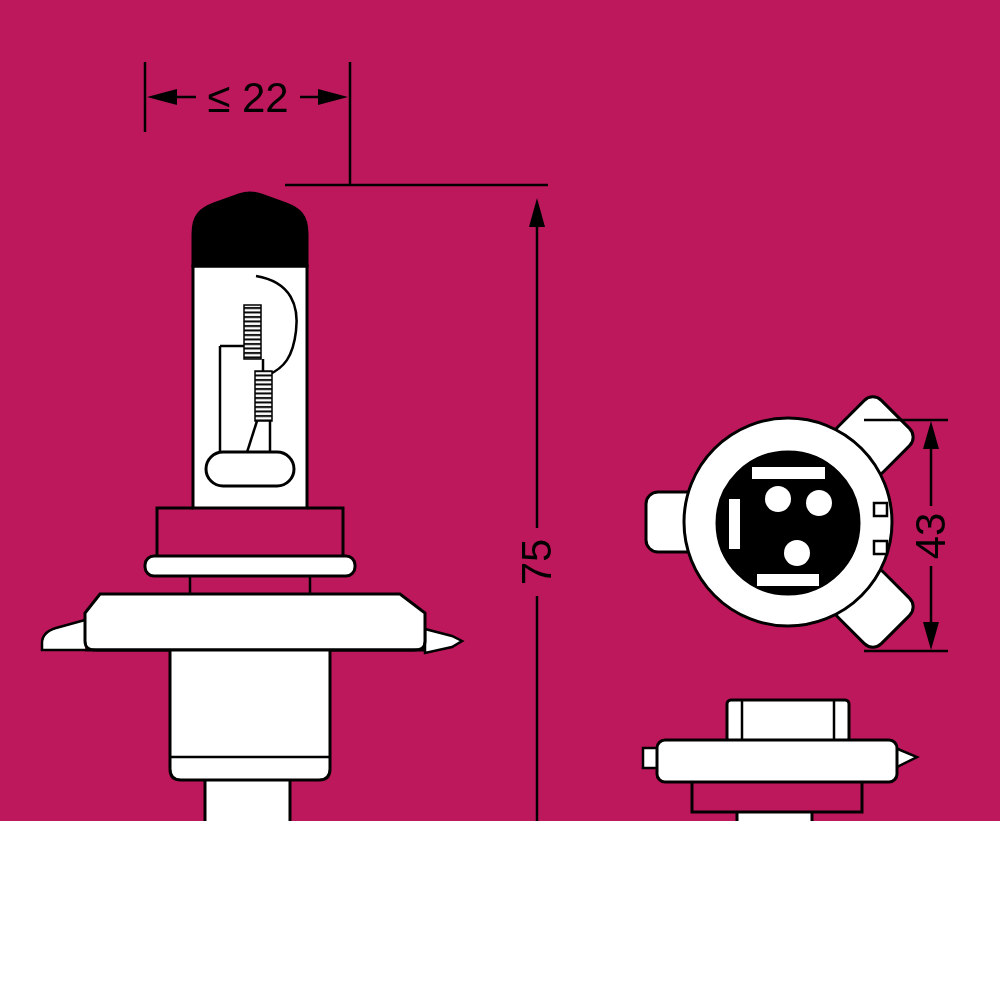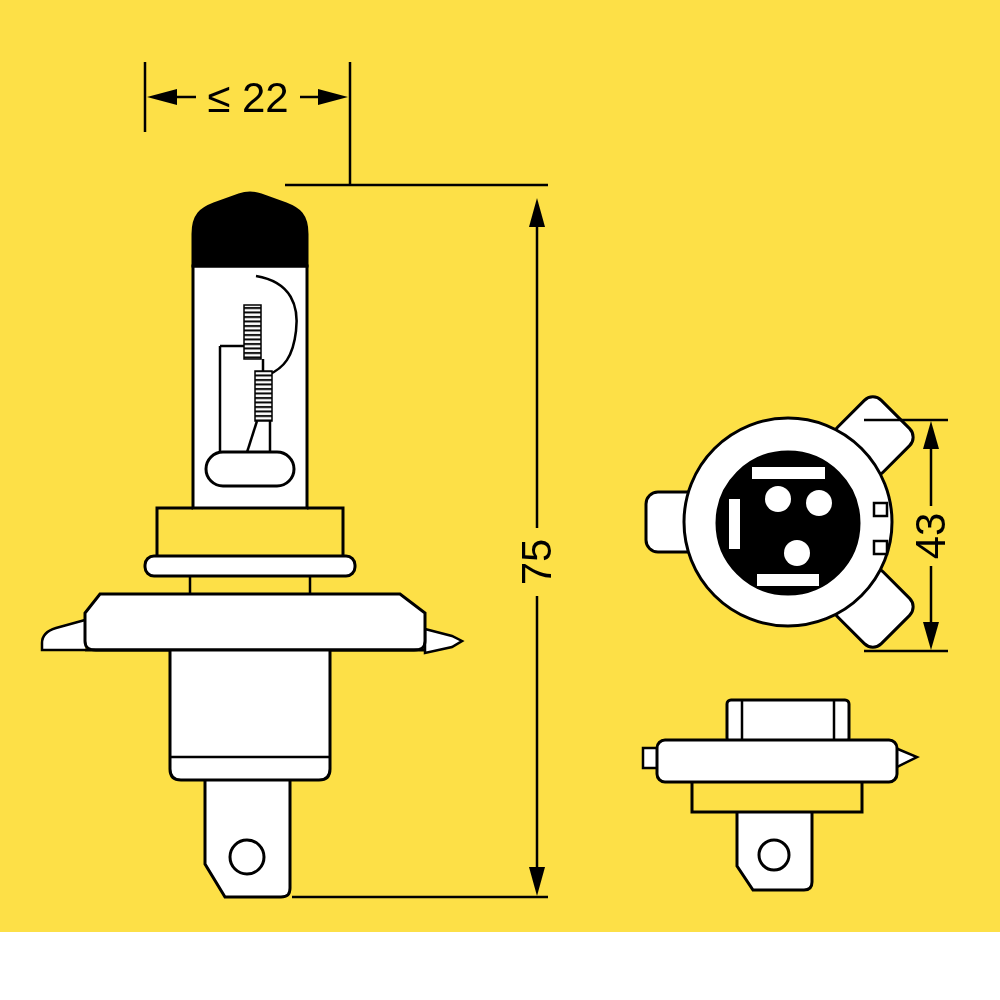--- a/index.html
+++ b/index.html
@@ -2,23 +2,23 @@
 <html><head>
 <meta charset="utf-8">
 <style>
   html, body {
     margin: 0;
     padding: 0;
     background: #ffffff;
   }
   .stage {
     width: 1000px;
-    height: 932px;
+    height: 821px;
     position: relative;
-    background: #fde047;
+    background: #be185d;
     overflow: hidden;
   }
   svg { display: block; }
   .dim-text {
     font-family: "Liberation Sans", "DejaVu Sans", sans-serif;
     font-size: 42px;
     fill: #000000;
   }
 </style>
 </head>

